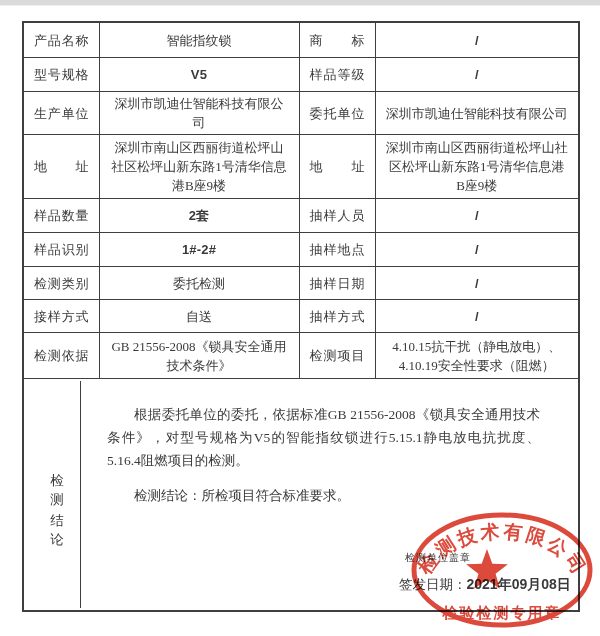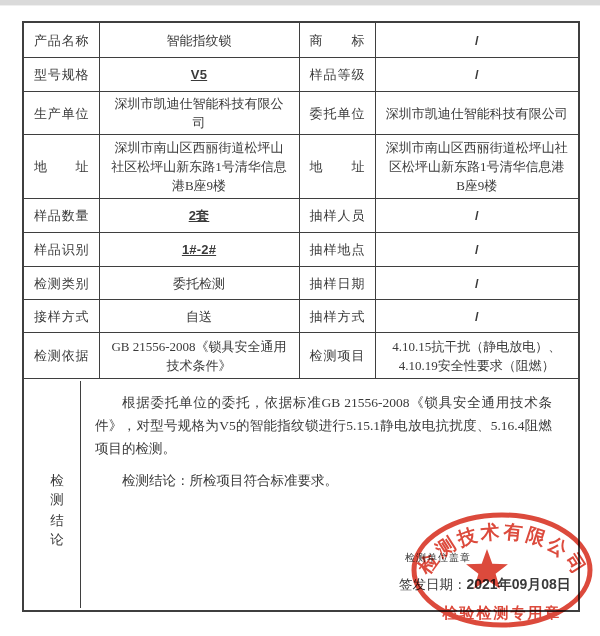--- a/index.html
+++ b/index.html
@@ -14,38 +14,38 @@
     border-collapse:collapse;table-layout:fixed;
     border:2px solid #3f3f3f;
   }
   table.report td{
     border:1px solid #3f3f3f;
     font-size:13px;line-height:19px;vertical-align:middle;
     padding:2px 10px;overflow:hidden;
   }
   td.lab{text-align:justify;text-align-last:justify;}
   td.val{text-align:center;}
-  .num{font-family:"Liberation Sans","DejaVu Sans",sans-serif;font-weight:700;font-size:13.5px;letter-spacing:.2px;text-decoration:underline;}
+  .num{font-family:"Liberation Sans","DejaVu Sans",sans-serif;font-weight:700;font-size:13.5px;letter-spacing:.2px;}
   .slash{font-weight:700;font-family:"Liberation Sans",sans-serif;}
 
   tr.h34 td{height:30px;} tr.h33 td{height:29px;} tr.h41 td{height:37px;}
   tr.h63 td{height:59px;margin-top:28px;} tr.h32 td{height:28px;} tr.h45 td{height:41px;}
 
   td.concl-cell{padding:0;height:227px;}
   .concl-wrap{display:flex;height:100%;}
   .concl-label{
     width:46px;flex:0 0 46px;border-right:1px solid #3f3f3f;
     display:flex;align-items:center;justify-content:center;
   }
   .concl-label span{
     writing-mode:vertical-rl;text-orientation:upright;
     letter-spacing:20px;font-size:13.5px;padding-top:14px;
   }
   .concl-body{flex:1;position:relative;padding:10px 16px 0 14px;}
-  .concl-body p{margin:0;text-indent:2em;font-size:13.5px;line-height:23px;text-align:justify;}
+  .concl-body p{margin:12px;text-indent:2em;font-size:13.5px;line-height:23px;text-align:justify;}
   .concl-body p.second{margin-top:9px;}
 
   .seal-line{position:absolute;left:324px;top:167px;font-size:10px;letter-spacing:1px;}
   .issue-line{position:absolute;left:318px;top:194px;font-size:13.5px;white-space:nowrap;}
   .issue-line .date{font-weight:700;font-family:"Liberation Sans","DejaVu Sans",sans-serif;font-size:14px;}
 
   .stamp{
     position:absolute;left:405px;top:508px;width:200px;height:128px;
     mix-blend-mode:multiply;opacity:.92;pointer-events:none;
   }

